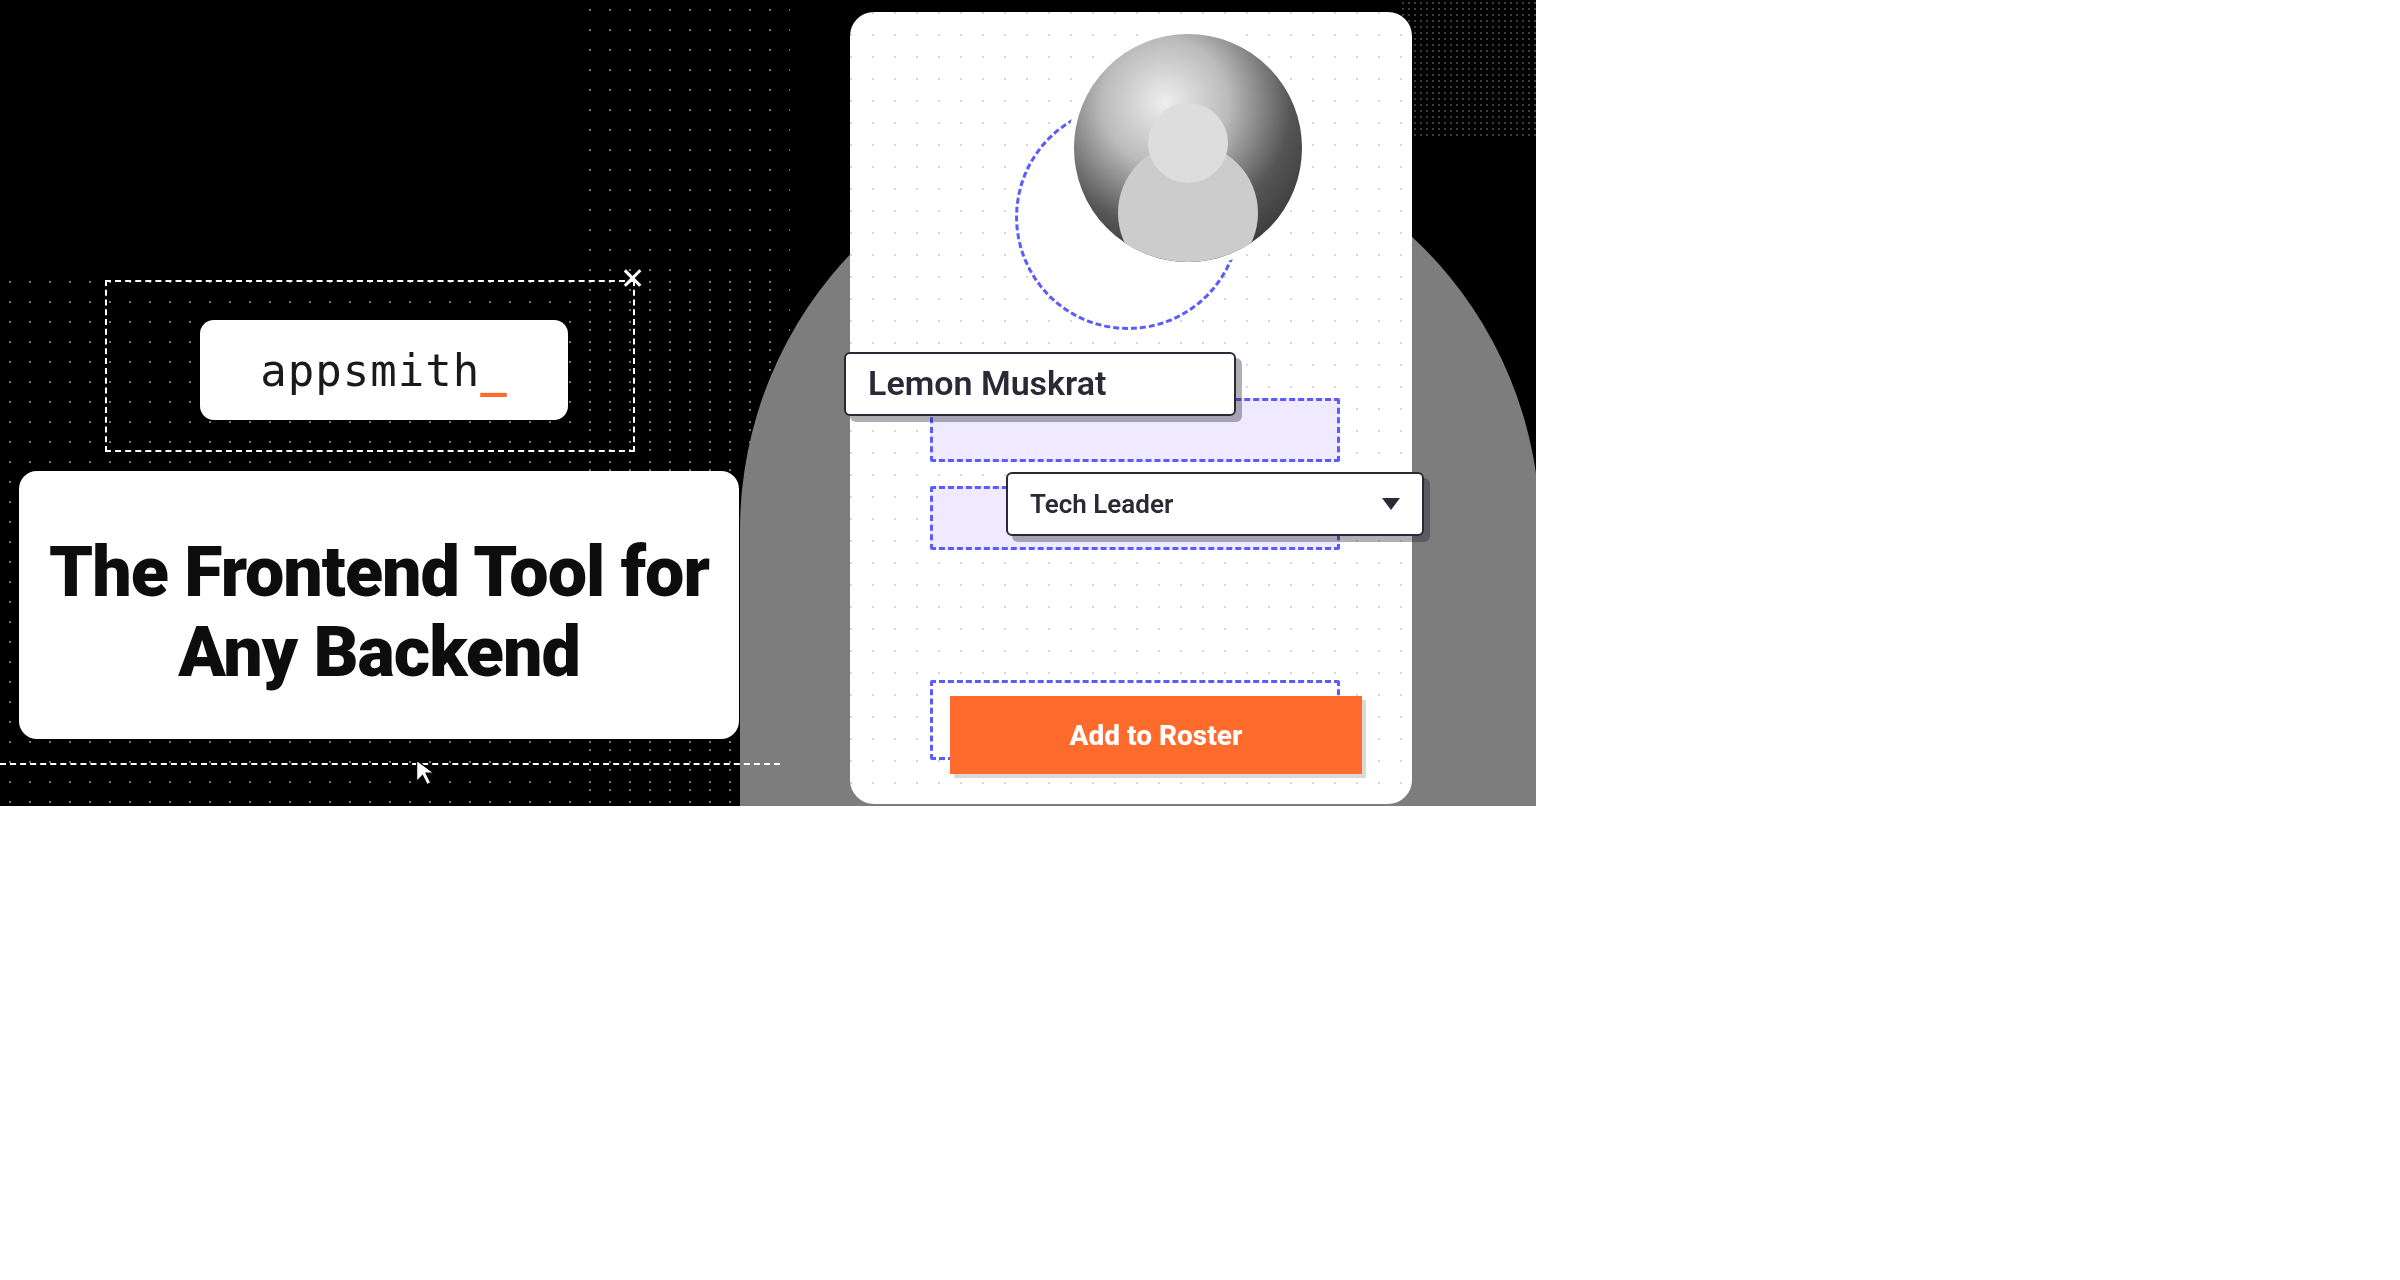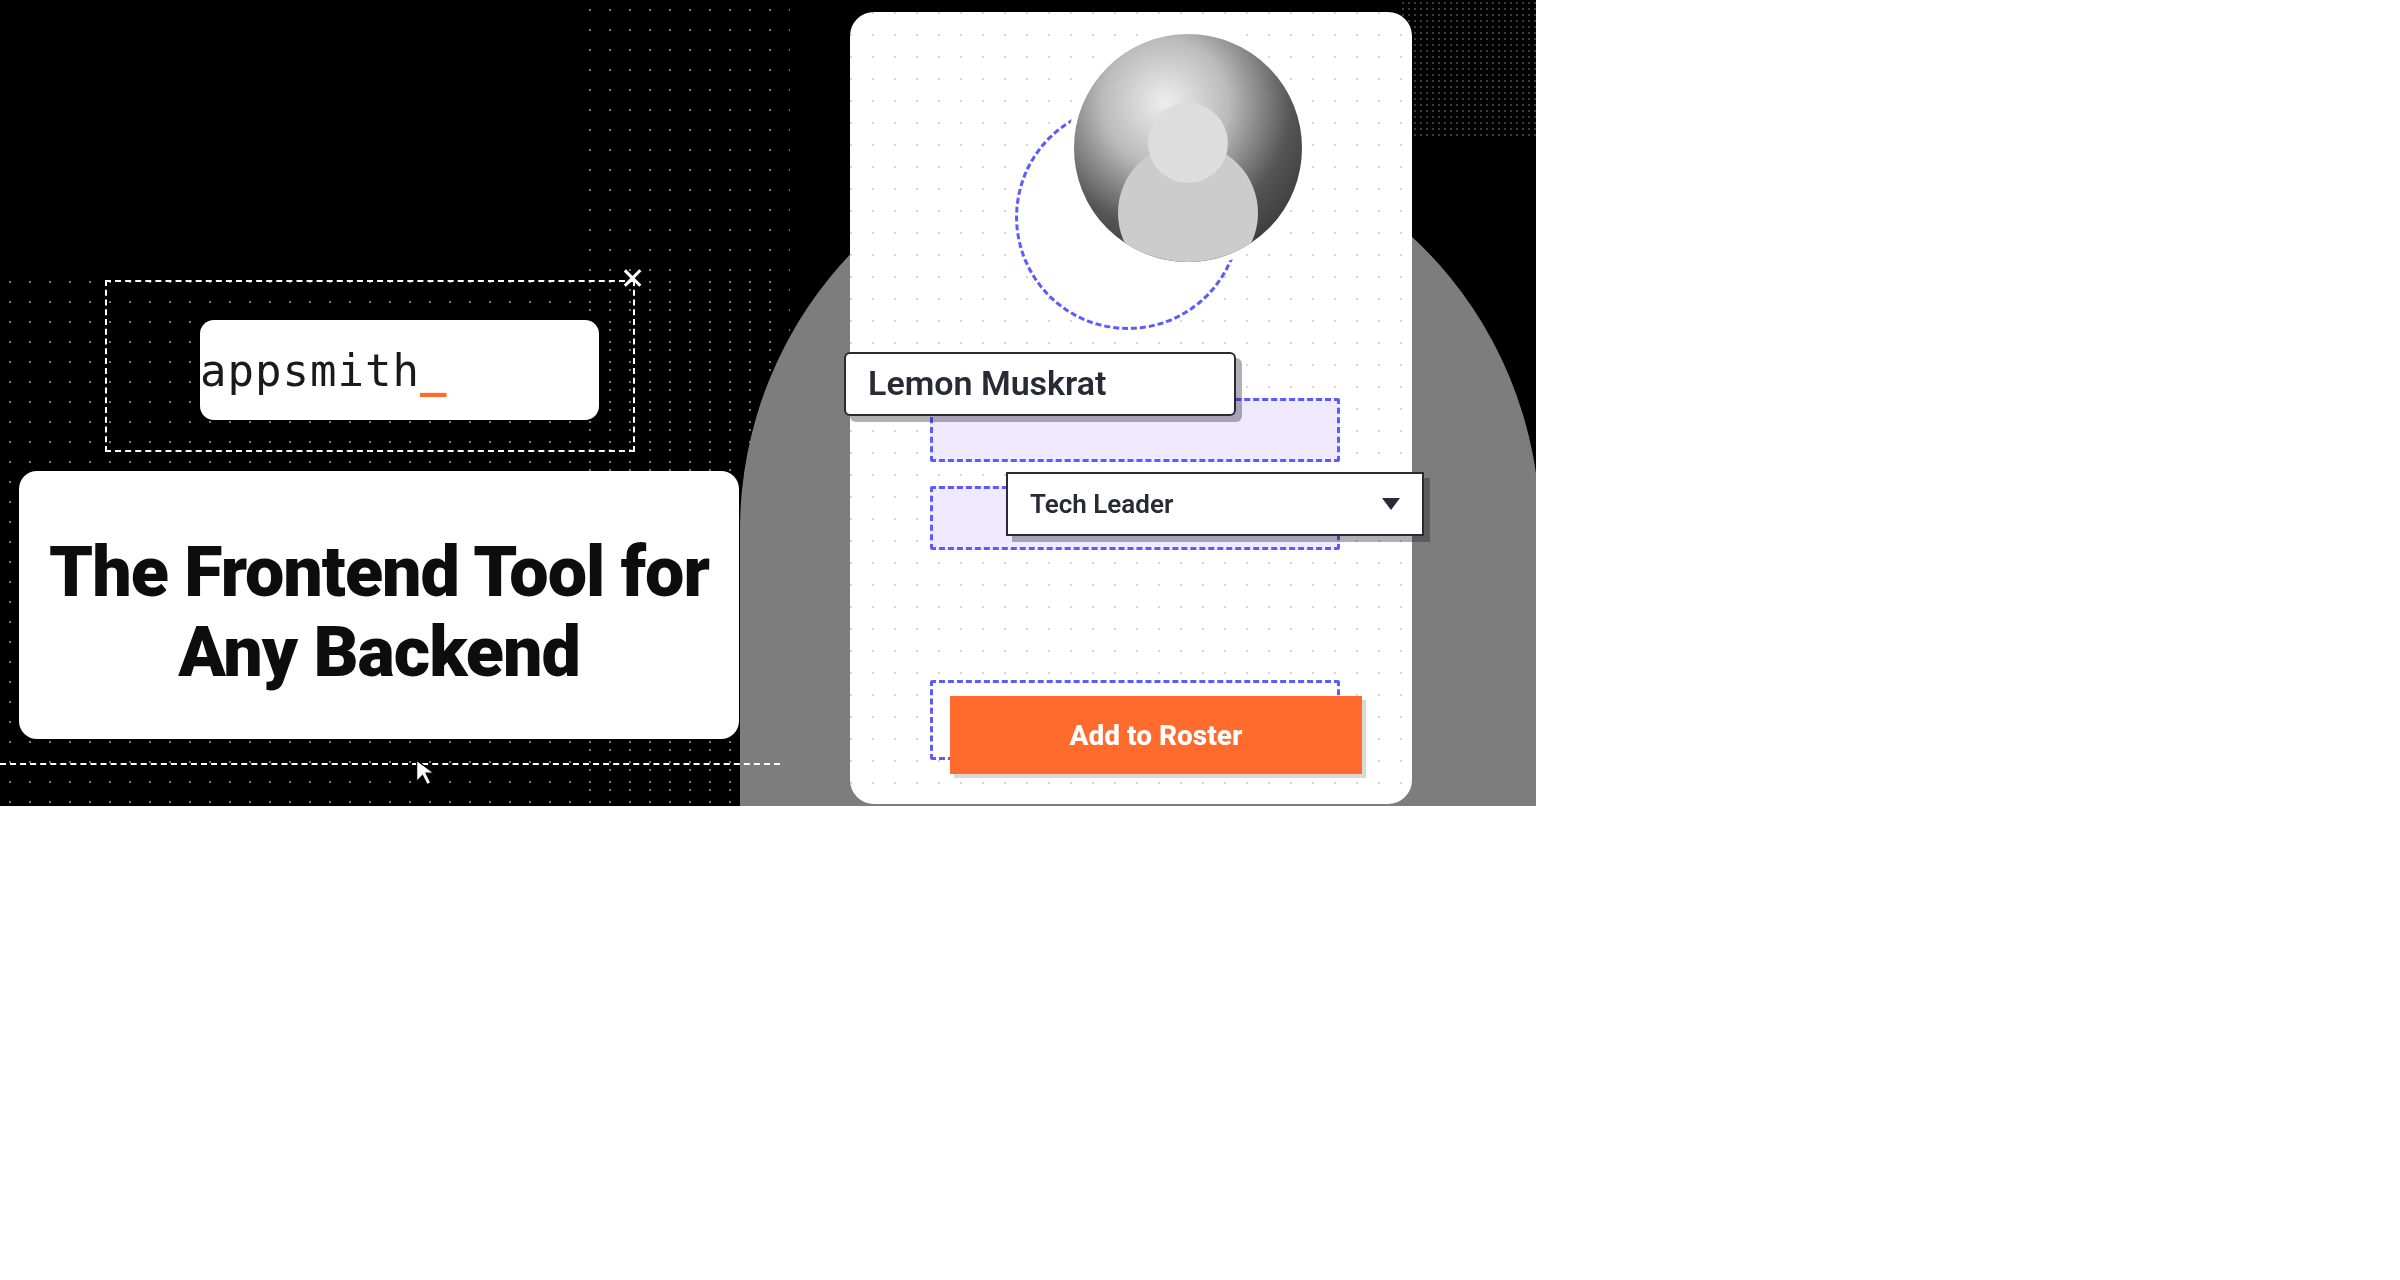--- a/index.html
+++ b/index.html
@@ -64,26 +64,26 @@
     position: absolute;
     left: 412px; top: 758px;
     width: 28px; height: 28px;
   }
   .cursor svg { width: 100%; height: 100%; }
 
   
   .logo-card {
     position: absolute;
     left: 200px; top: 320px;
-    width: 399px; height: 100px;
+    width: 368px; height: 100px;
     background: #fff;
     border-radius: 14px;
     display: flex;
     align-items: center;
-    justify-content: flex-start;
+    justify-content: center;
   }
   .logo-text {
     font-size: 44px;
     font-weight: 500;
     letter-spacing: 1px;
     color: #1a1a1a;
     font-family: ui-monospace, Menlo, monospace;
   }
   .logo-underscore { color: #ff6b2c; font-weight: 900; }
 
@@ -177,21 +177,21 @@
     color: #2a2a36;
   }
 
   
   .role-select {
     position: absolute;
     left: 156px; top: 460px;
     width: 418px; height: 64px;
     background: #fff;
     border: 2px solid #2a2a36;
-    border-radius: 0;
+    border-radius: 6px;
     box-shadow: 6px 6px 0 rgba(30,30,40,0.35);
     padding: 0 22px;
     display: flex;
     align-items: center;
     justify-content: space-between;
     font-size: 26px;
     font-weight: 600;
     color: #2a2a36;
   }
   .caret {

